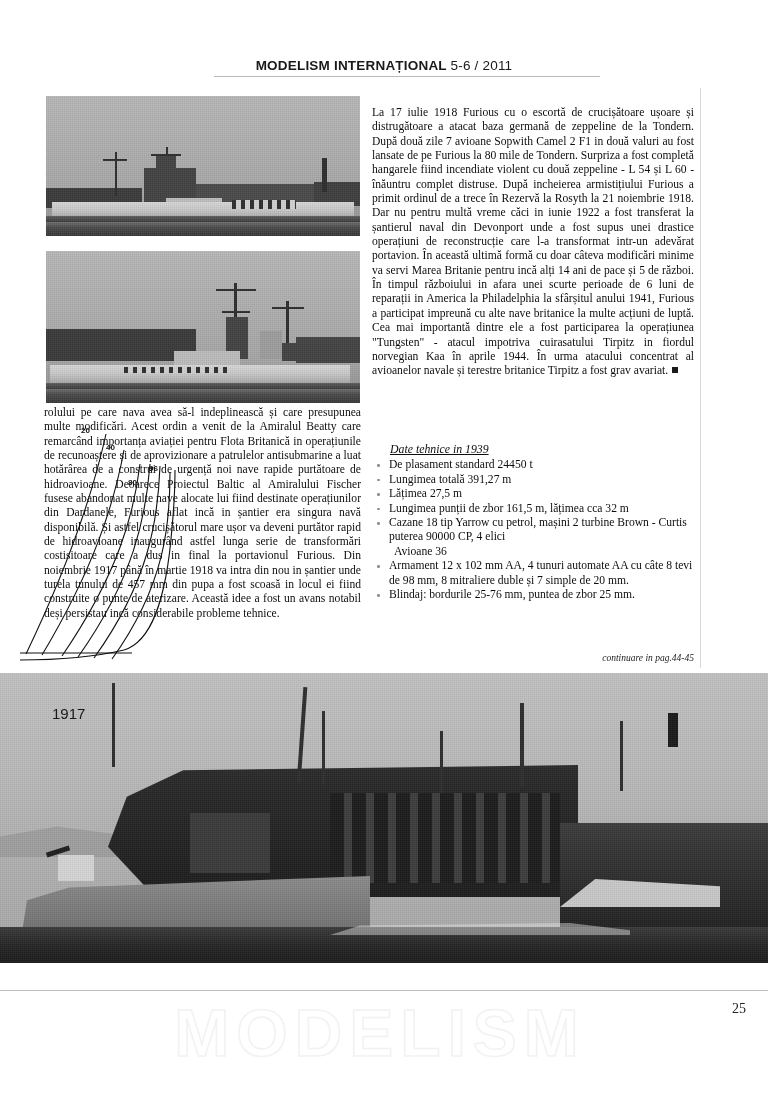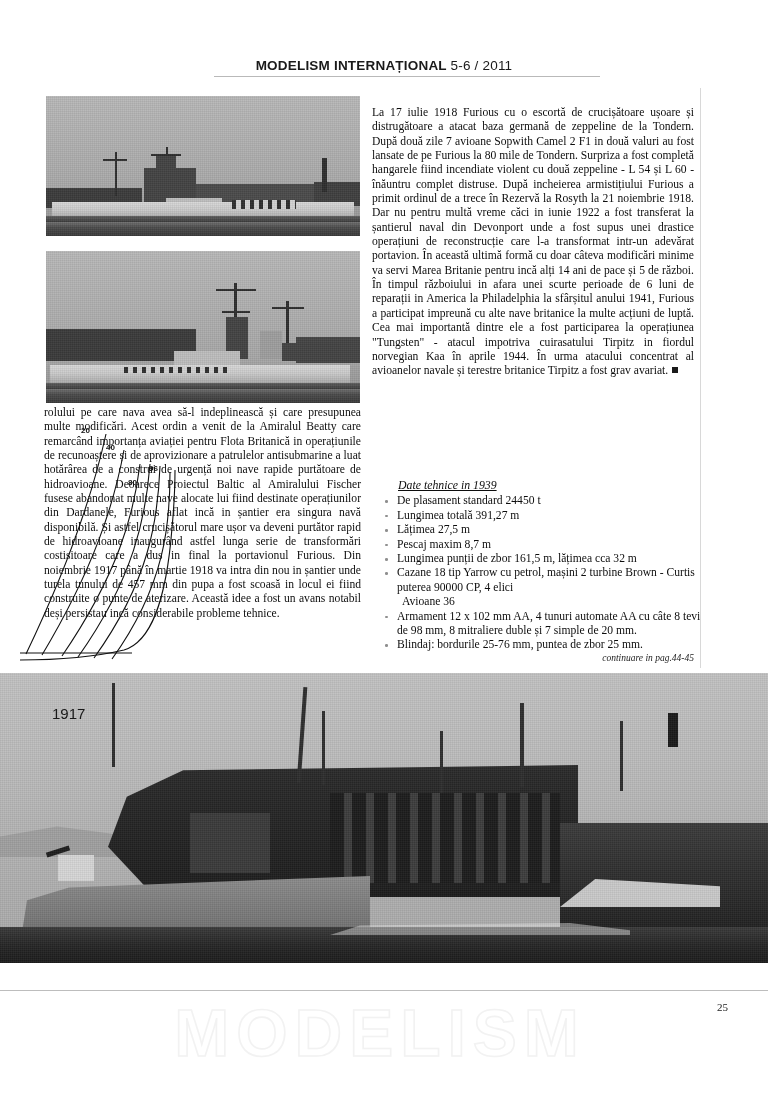--- a/index.html
+++ b/index.html
@@ -133,26 +133,25 @@
     hyphens: none;
     color: #0d0d0d;
   }
   .col p { margin: 0; }
   #col-left  { left: 44px; top: 406px; width: 317px; }
   #col-right { left: 372px; top: 106px; width: 322px; }
 
   
   .tech-block {
     position: absolute;
-    left: 380px; top: 442px;
+    left: 372px; top: 442px;
     width: 322px;
     font-size: 11.6px;
     line-height: 14.4px;
     color: #0d0d0d;
-    margin-top: 36px;
   }
   .tech-title {
     font-style: italic;
     font-weight: normal;
     text-decoration: underline;
     margin: 0 0 2px 18px;
     font-size: 11.8px;
   }
   .tech-list {
     list-style: none;
@@ -221,23 +220,23 @@
     font-weight: bold;
     font-size: 66px;
     letter-spacing: 7px;
     color: transparent;
     -webkit-text-stroke: 1.6px #f2f2f2;
     line-height: 1;
     user-select: none;
   }
   #page-number {
     position: absolute;
-    right: 40px; top: 1001px;
+    right: 22px; top: 1001px;
     font-family: "Liberation Serif", serif;
-    font-size: 11px;
+    font-size: 14px;
     color: #222;
   }
 </style>
 </head>
 <body>
 
 <div class="page-header">
   <span class="title"><span>MODELISM INTERNAȚIONAL</span> <span class="issue">5-6 / 2011</span></span>
 </div>
 <div class="header-rule"></div>
@@ -295,21 +294,20 @@
 <div class="col" id="col-right">
   <p><span>La 17 iulie 1918 Furious cu o escortă de crucișătoare ușoare și distrugătoare a atacat baza germană de zeppeline de la Tondern. După două zile 7 avioane Sopwith Camel 2 F1 in două valuri au fost lansate de pe Furious la 80 mile de Tondern. Surpriza a fost completă hangarele fiind incendiate violent cu două zeppeline - L 54 și L 60 - înăuntru complet distruse. După incheierea armistițiului Furious a primit ordinul de a trece în Rezervă la Rosyth la 21 noiembrie 1918. Dar nu pentru multă vreme căci in iunie 1922 a fost transferat la șantierul naval din Devonport unde a fost supus unei drastice operațiuni de reconstrucție care l-a transformat intr-un adevărat portavion. În această ultimă formă cu doar câteva modificări minime va servi Marea Britanie pentru incă alți 14 ani de pace și 5 de război. În timpul războiului in afara unei scurte perioade de 6 luni de reparații in America la Philadelphia la sfârșitul anului 1941, Furious a participat impreună cu alte nave britanice la multe acțiuni de luptă. Cea mai importantă dintre ele a fost participarea la operațiunea "Tungsten" - atacul impotriva cuirasatului Tirpitz in fiordul norvegian Kaa în aprile 1944. În urma atacului concentrat al avioanelor navale și terestre britanice Tirpitz a fost grav avariat.</span><span class="endmark"></span></p>
 </div>
 
 <div class="tech-block">
   <div class="tech-title">Date tehnice in 1939</div>
   <ul class="tech-list" id="tech-list">
       <li class="bulleted">De plasament standard 24450 t</li>
       <li class="bulleted">Lungimea totală 391,27 m</li>
       <li class="bulleted">Lățimea 27,5 m</li>
-      <li class="bulleted">Pescaj maxim 8,7 m</li>
       <li class="bulleted">Lungimea punții de zbor 161,5 m, lățimea cca 32 m</li>
       <li class="bulleted">Cazane 18 tip Yarrow cu petrol, mașini 2 turbine Brown - Curtis puterea 90000 CP, 4 elici</li>
       <li class="nobullet">Avioane 36</li>
       <li class="bulleted">Armament 12 x 102 mm AA, 4 tunuri automate AA cu câte 8 tevi de 98 mm, 8 mitraliere duble și 7 simple de 20 mm.</li>
       <li class="bulleted">Blindaj: bordurile 25-76 mm, puntea de zbor 25 mm.</li>
     </ul>
 </div>
 
 <div class="continuare">continuare in pag.44-45</div>
 

